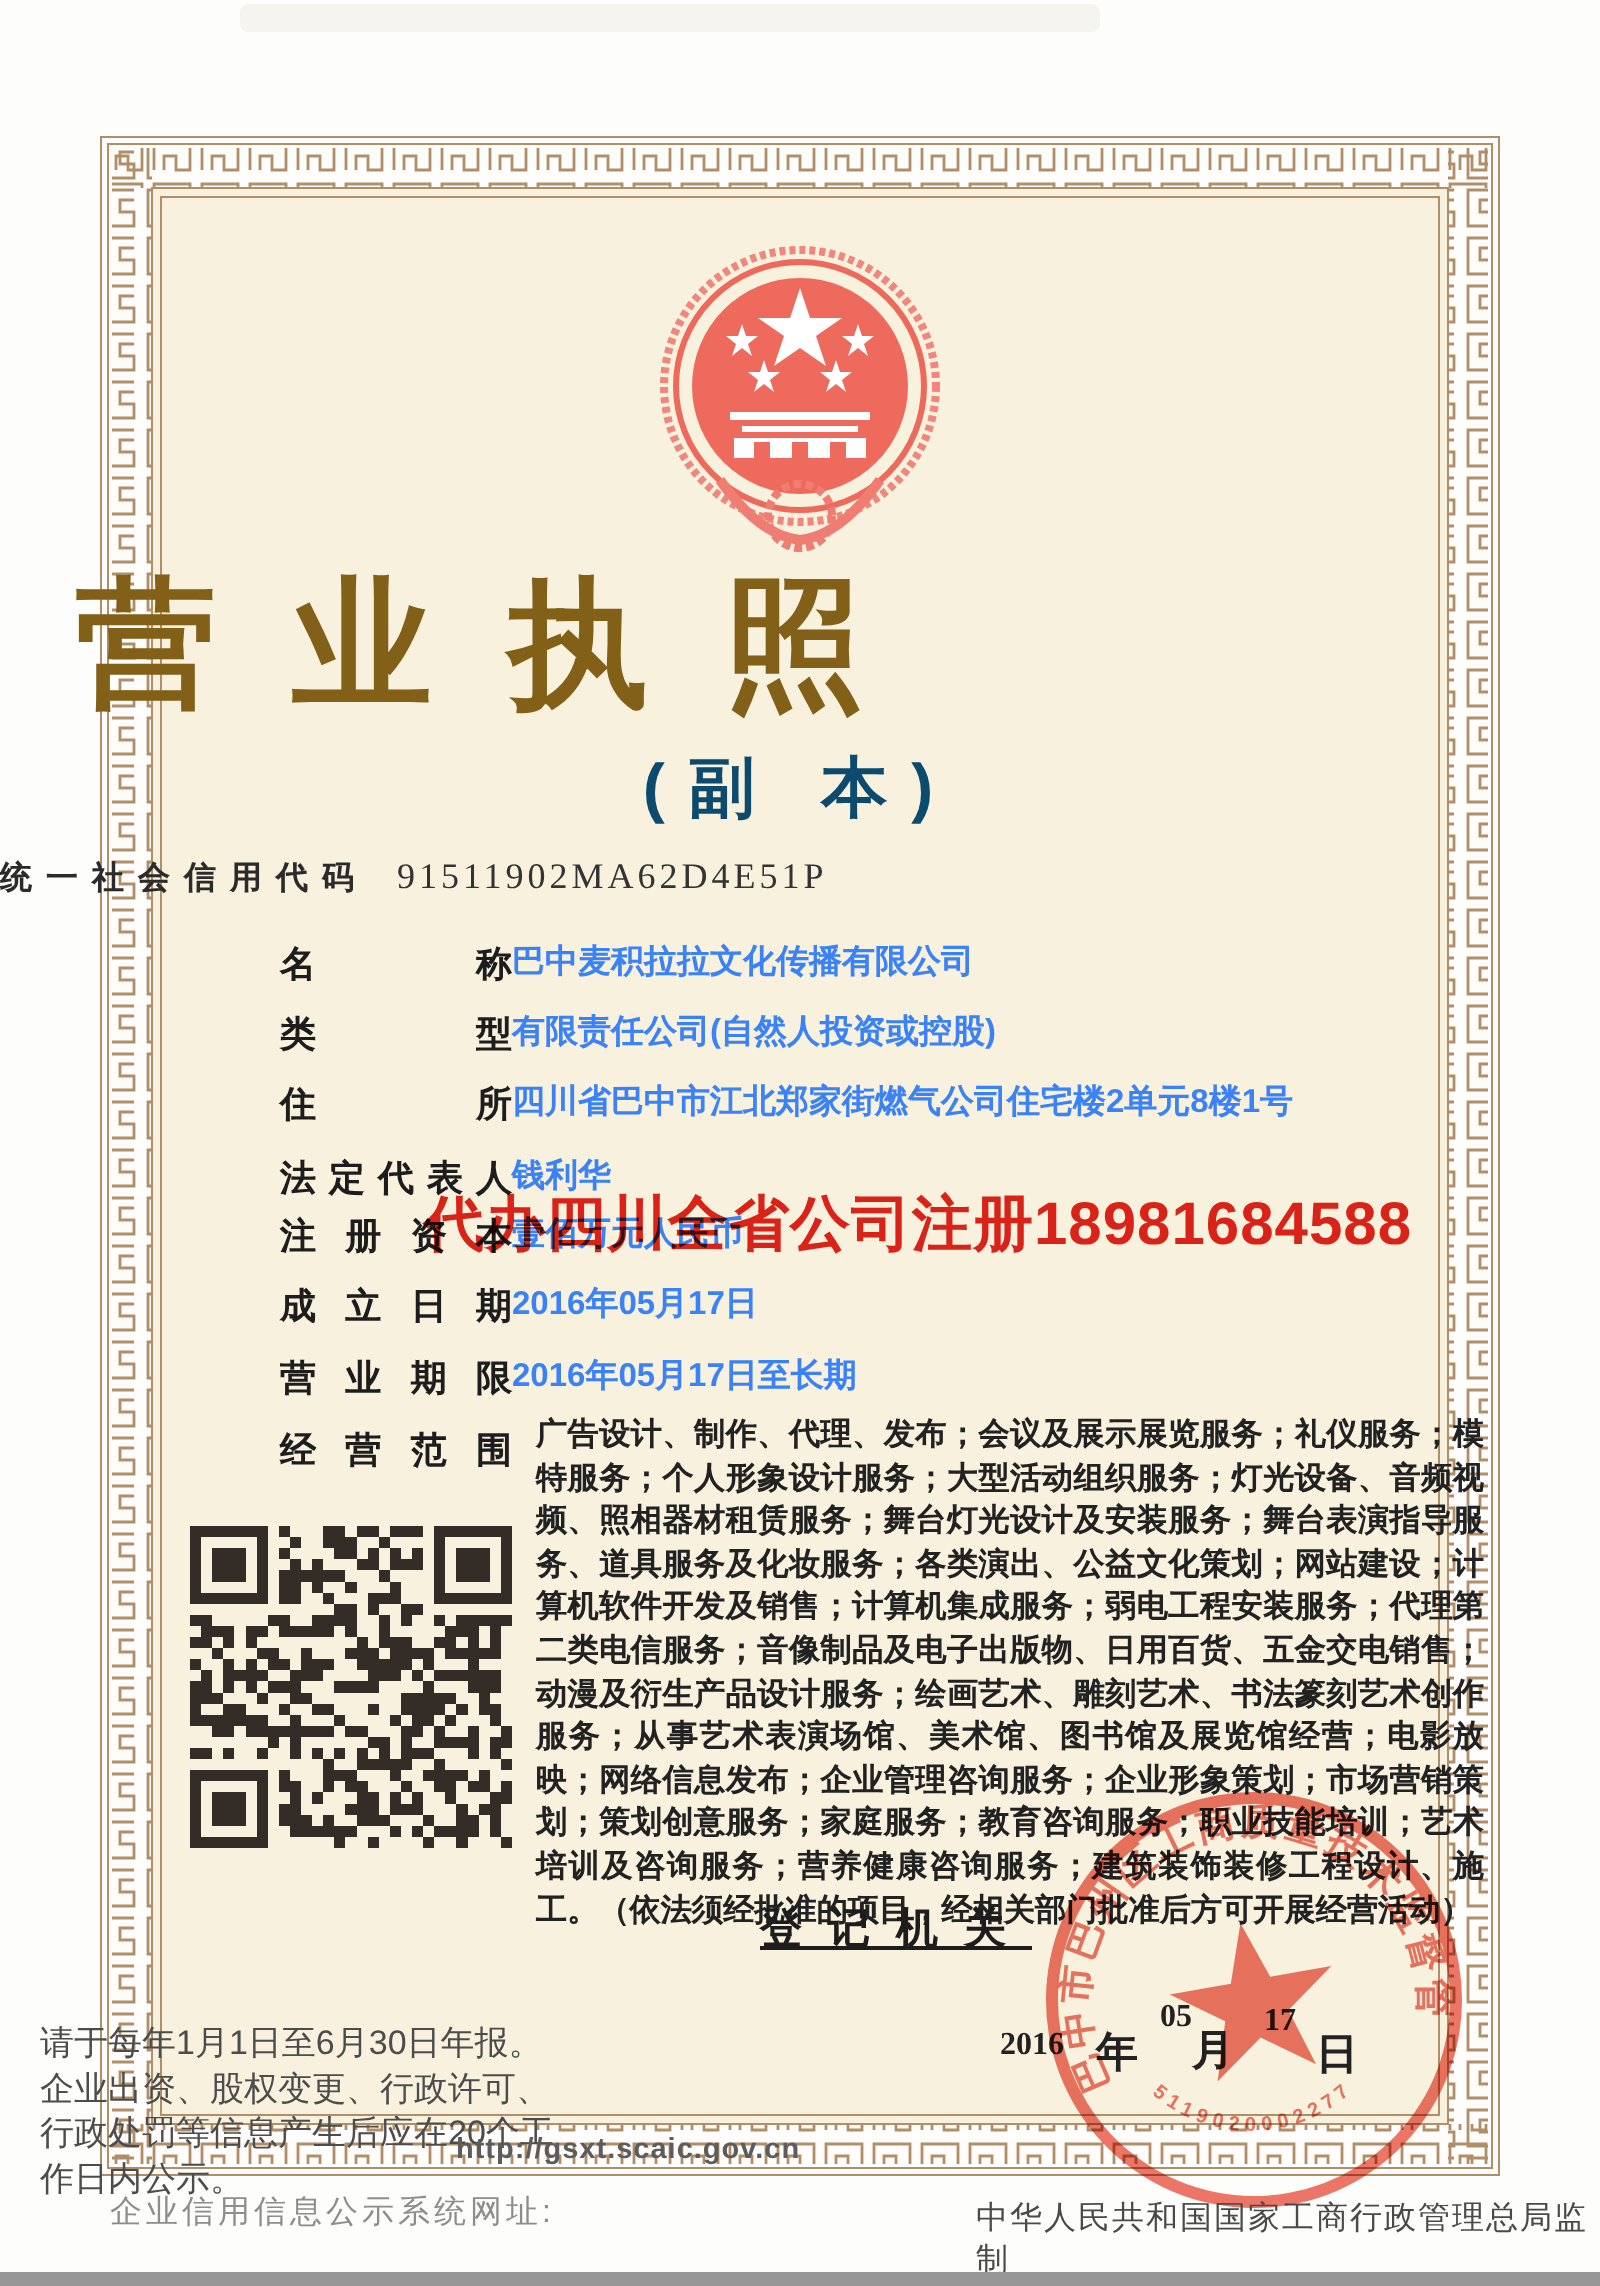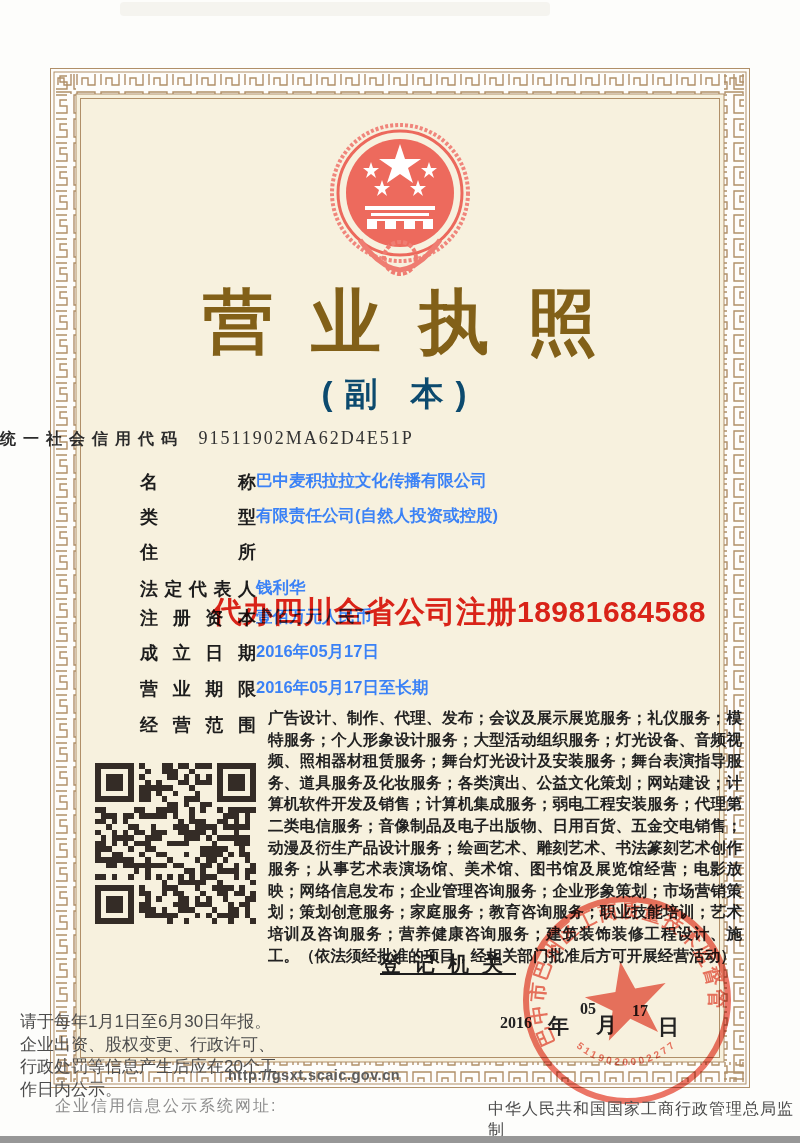--- a/index.html
+++ b/index.html
@@ -9,21 +9,21 @@
   .scan-artifact-top{position:absolute;top:2px;left:120px;width:430px;height:14px;
     background:#f3f1ec;border-radius:4px;opacity:.8;}
   .scan-edge-bottom{position:absolute;left:0;top:1136px;width:800px;height:7px;background:#979797;}
 
   .frame-svg{position:absolute;left:50px;top:68px;}
 
   
   .emblem{position:absolute;left:325px;top:118px;}
 
   
-  .title{position:absolute;left:0;top:276px;width:800px;text-align:center;
+  .title{position:absolute;left:0;top:276px;width:800px;
     font-size:70px;font-weight:700;color:#826018;letter-spacing:38px;text-indent:38px;
     font-family:"Liberation Sans","DejaVu Sans",sans-serif;}
   .subtitle{position:absolute;left:0;top:372px;width:800px;text-align:center;
     font-size:33px;font-weight:600;color:#0c4a6e;letter-spacing:12px;}
   .credit-line{position:absolute;left:0;top:428px;width:800px;text-align:left;white-space:nowrap;}
   .credit-label{font-size:16px;font-weight:700;color:#2b2b2b;letter-spacing:7px;}
   .credit-code{font-size:18px;color:#333;font-family:"Liberation Serif","DejaVu Serif",serif;
     letter-spacing:2px;margin-left:10px;}
 
   
@@ -129,20 +129,21 @@
         <span>类</span>
         <span>型</span>
       </div>
     <div class="val">有限责任公司(自然人投资或控股)</div>
   </div>
   <div class="row" style="top:540px">
     <div class="jlabel">
         <span>住</span>
         <span>所</span>
       </div>
+    <div class="val">四川省巴中市江北郑家街燃气公司住宅楼2单元8楼1号</div>
   </div>
   <div class="row" style="top:577px">
     <div class="jlabel">
         <span>法</span>
         <span>定</span>
         <span>代</span>
         <span>表</span>
         <span>人</span>
       </div>
     <div class="val">钱利华</div>

